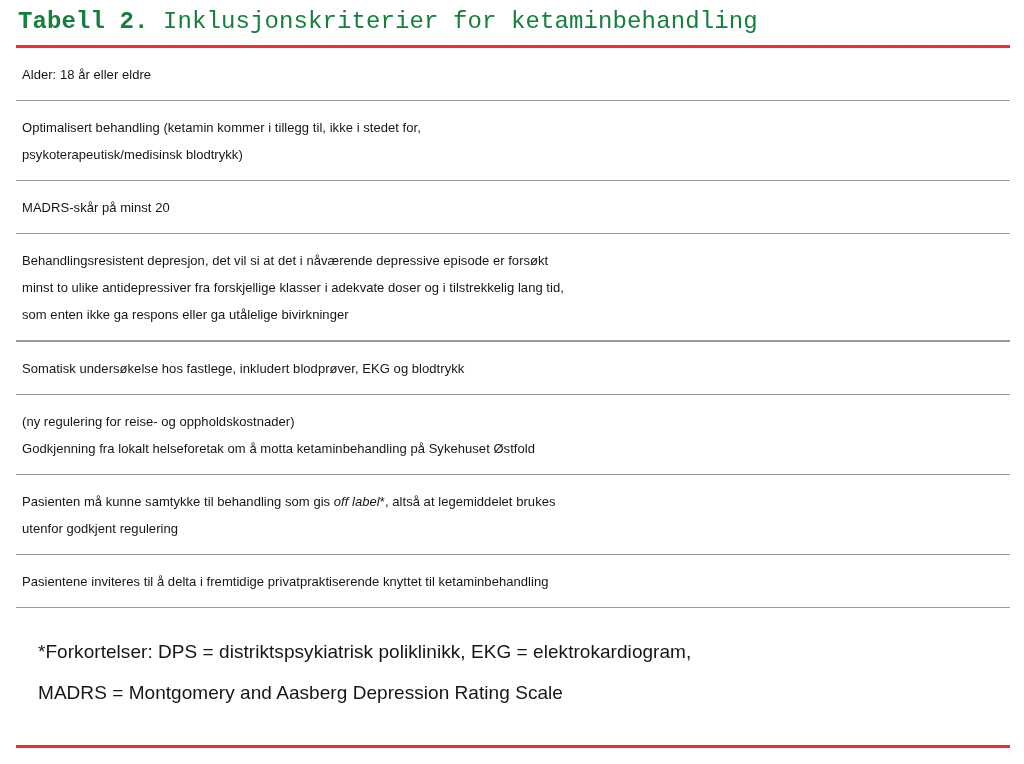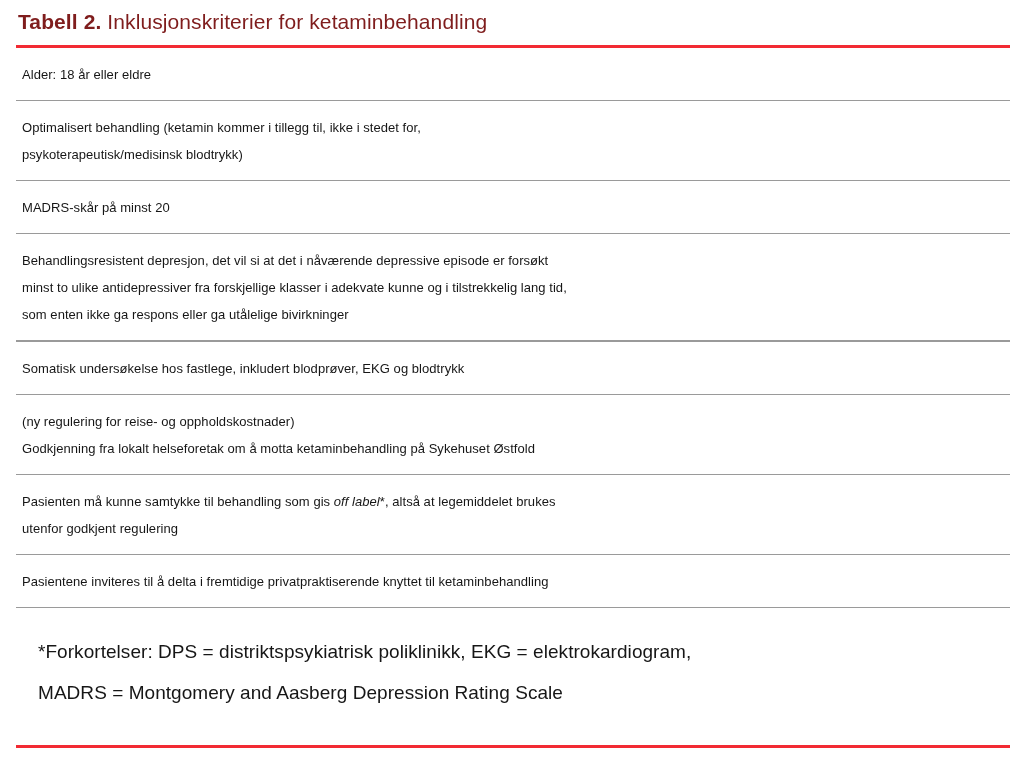--- a/index.html
+++ b/index.html
@@ -20,26 +20,27 @@
   .table-figure {
     position: relative;
     width: 1024px;
     height: 764px;
     box-sizing: border-box;
     padding: 0 14px 0 16px;
   }
 
   
   .caption {
-    font-size: 21px;
+    font-size: 24px;
     line-height: 26px;
-    color: #7f1d1d;
+    color: #15803d;
     padding: 9px 0 0 2px;
     white-space: nowrap;
     letter-spacing: 0.1px;
+    font-family: Liberation Mono, monospace;
   }
   .caption-label {
     font-weight: bold;
   }
   .caption-text {
     font-weight: normal;
   }
 
   
   .rule-red {
@@ -124,21 +125,21 @@
     </div>
     <div class="rule-grey"></div>
 
     <div class="row">
       <p>MADRS-skår på minst 20</p>
     </div>
     <div class="rule-grey"></div>
 
     <div class="row">
       <p>Behandlingsresistent depresjon, det vil si at det i nåværende depressive episode er forsøkt</p>
-      <p>minst to ulike antidepressiver fra forskjellige klasser i adekvate kunne og i tilstrekkelig lang tid,</p>
+      <p>minst to ulike antidepressiver fra forskjellige klasser i adekvate doser og i tilstrekkelig lang tid,</p>
       <p>som enten ikke ga respons eller ga utålelige bivirkninger</p>
     </div>
     <div class="rule-grey"></div>
 
     <div class="rule-grey"></div>
 
     <div class="row">
       <p>Somatisk undersøkelse hos fastlege, inkludert blodprøver, EKG og blodtrykk</p>
     </div>
     <div class="rule-grey"></div>

